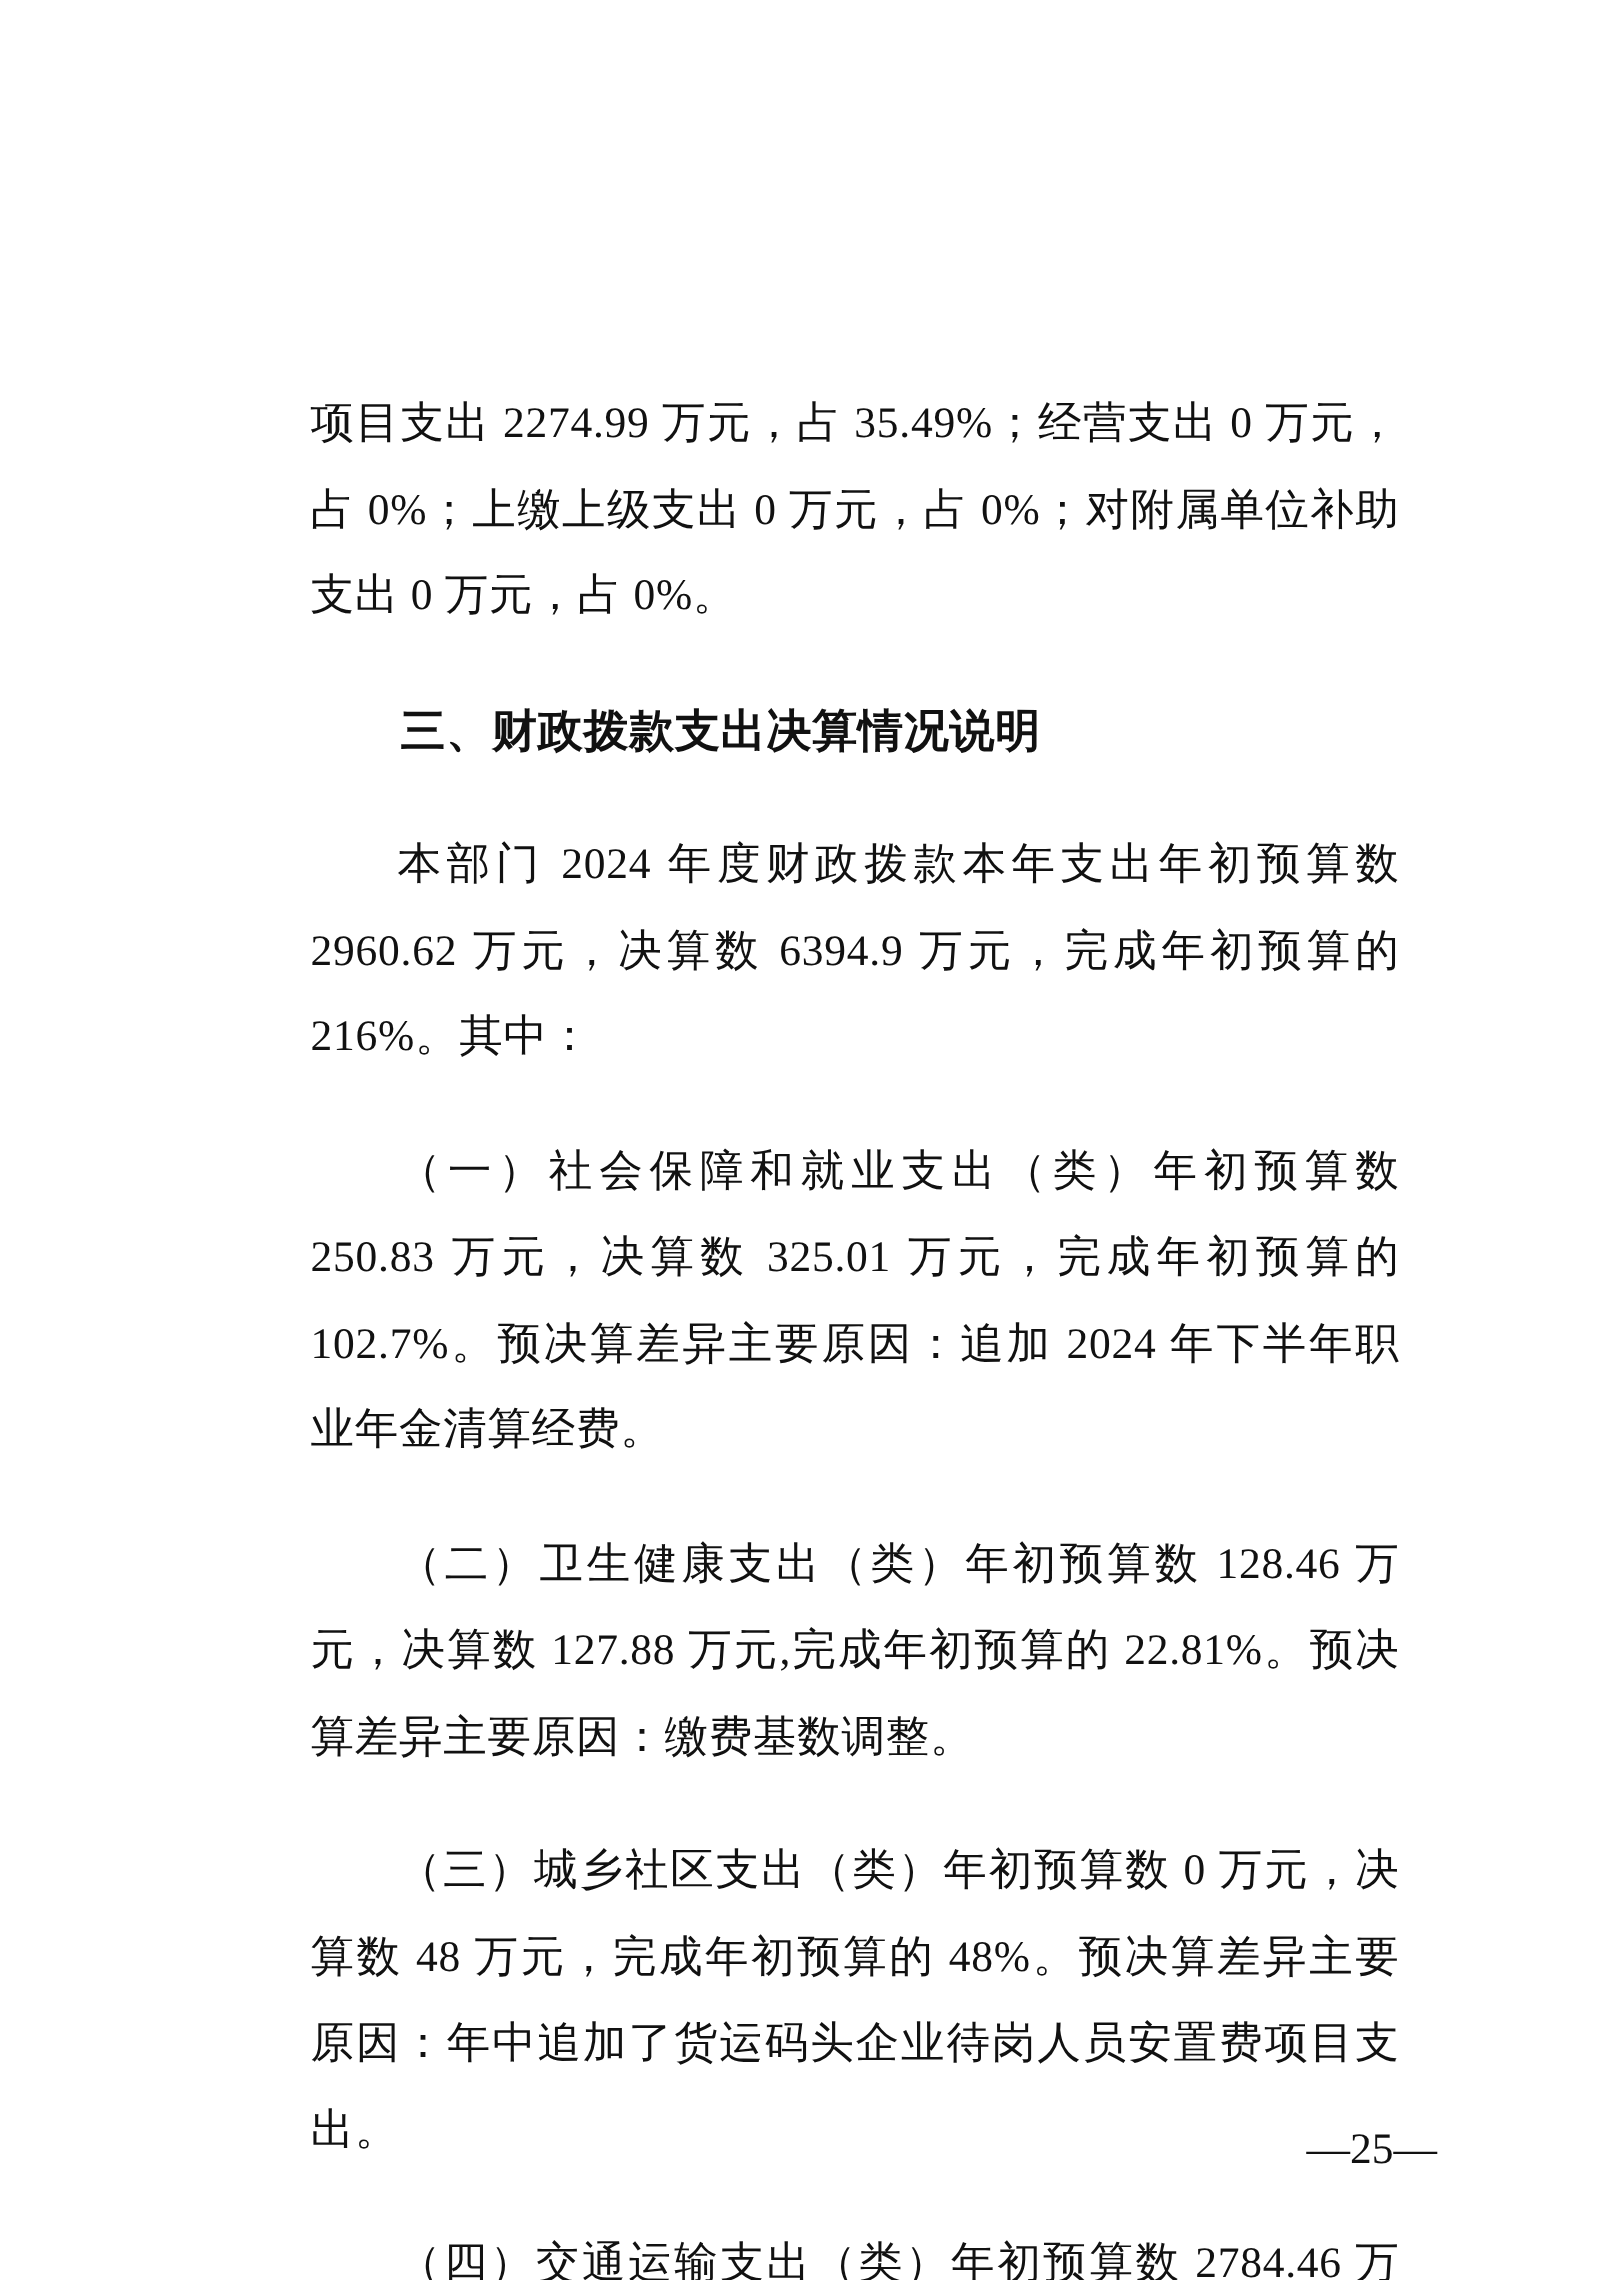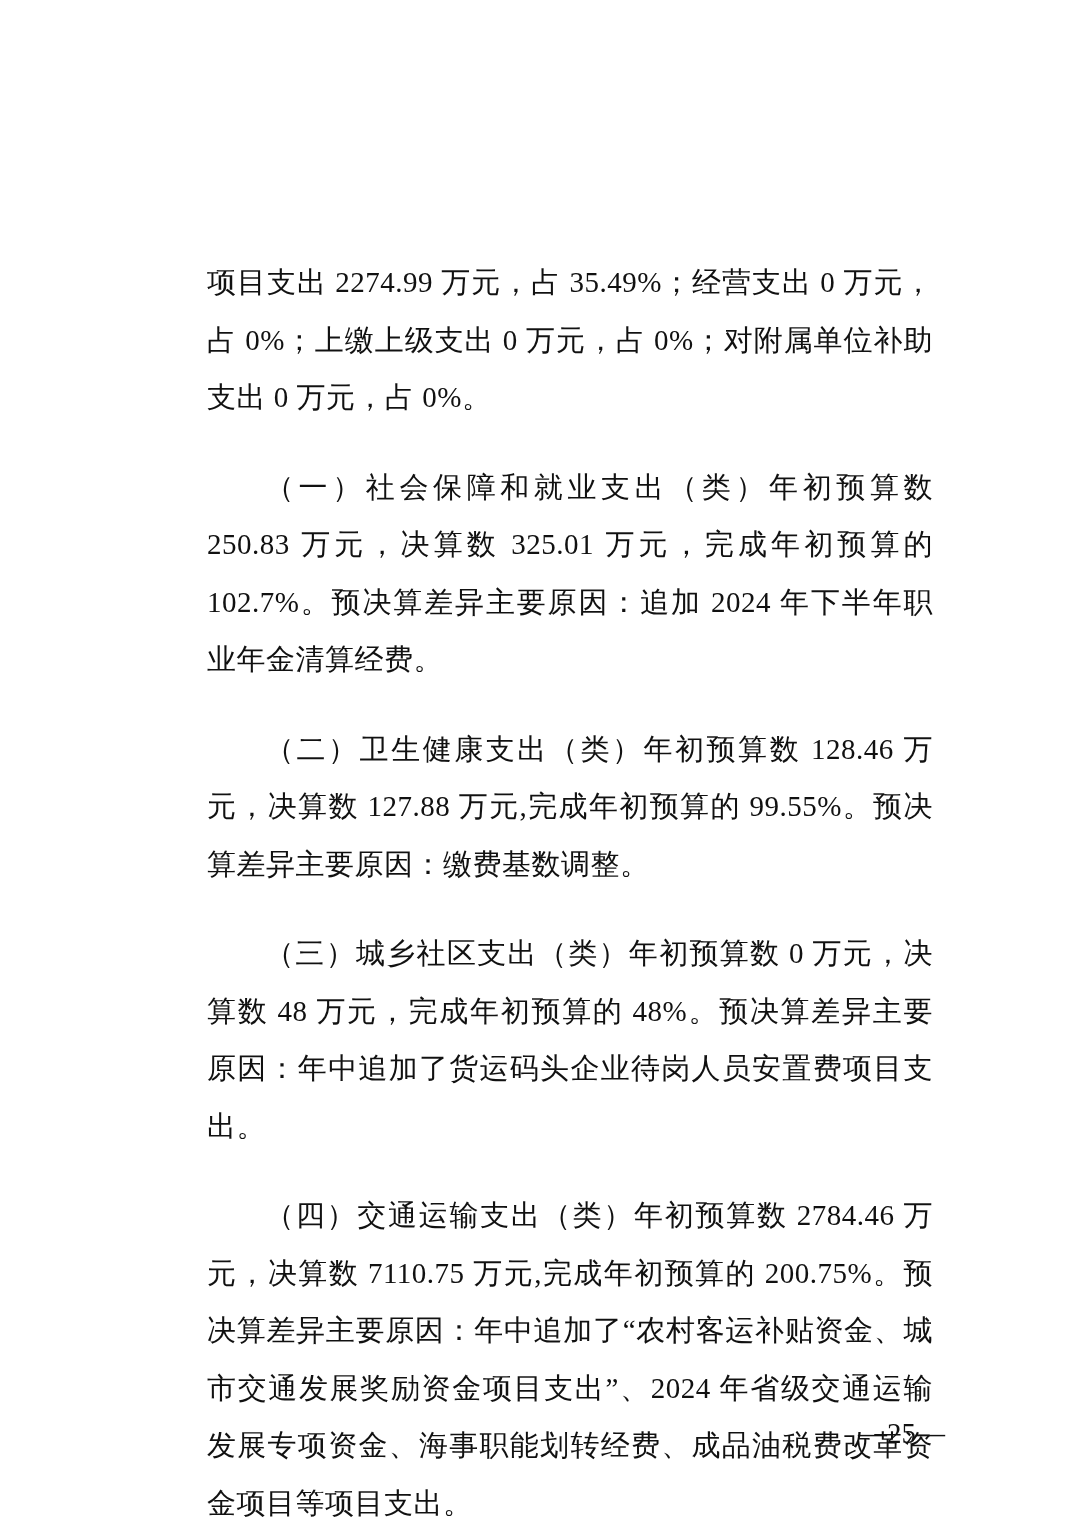--- a/index.html
+++ b/index.html
@@ -43,41 +43,43 @@
     font-weight: bold;
     font-size: 30px;
     line-height: 57.5px;
     text-indent: 2em;
     letter-spacing: 0.5px;
   }
 
   .page-number {
     position: absolute;
     top: 1368px;
-    right: 145px;
+    right: 132px;
     font-size: 29px;
     line-height: 34px;
     letter-spacing: 0px;
     color: #111111;
     font-family: "Liberation Serif", "DejaVu Serif", serif;
   }
 </style>
 </head>
 <body>
 
 <div class="page">
   <div class="content">
 
     <p class="para">项目支出 2274.99 万元，占 35.49%；经营支出 0 万元，占 0%；上缴上级支出 0 万元，占 0%；对附属单位补助支出 0 万元，占 0%。</p>
 
+    <h2 class="section-heading">三、财政拨款支出决算情况说明</h2>
 
+    <p class="para indent">本部门 2024 年度财政拨款本年支出年初预算数 2960.62 万元，决算数 6394.9 万元，完成年初预算的 216%。其中：</p>
 
     <p class="para indent">（一）社会保障和就业支出（类）年初预算数 250.83 万元，决算数 325.01 万元，完成年初预算的 102.7%。预决算差异主要原因：追加 2024 年下半年职业年金清算经费。</p>
 
-    <p class="para indent">（二）卫生健康支出（类）年初预算数 128.46 万元，决算数 127.88 万元,完成年初预算的 99.55%。预决算差异主要原因：缴费基数调整。</p>
+    <p class="para indent">（二）卫生健康支出（类）年初预算数 128.46 万元，决算数 127.88 万元,完成年初预算的 22.81%。预决算差异主要原因：缴费基数调整。</p>
 
     <p class="para indent">（三）城乡社区支出（类）年初预算数 0 万元，决算数 48 万元，完成年初预算的 48%。预决算差异主要原因：年中追加了货运码头企业待岗人员安置费项目支出。</p>
 
     <p class="para indent">（四）交通运输支出（类）年初预算数 2784.46 万元，决算数 7110.75 万元,完成年初预算的 200.75%。预决算差异主要原因：年中追加了“农村客运补贴资金、城市交通发展奖励资金项目支出”、2024 年省级交通运输发展专项资金、海事职能划转经费、成品油税费改革资金项目等项目支出。</p>
 
   </div>
 
   <div class="page-number">—25—</div>
 </div>
 

